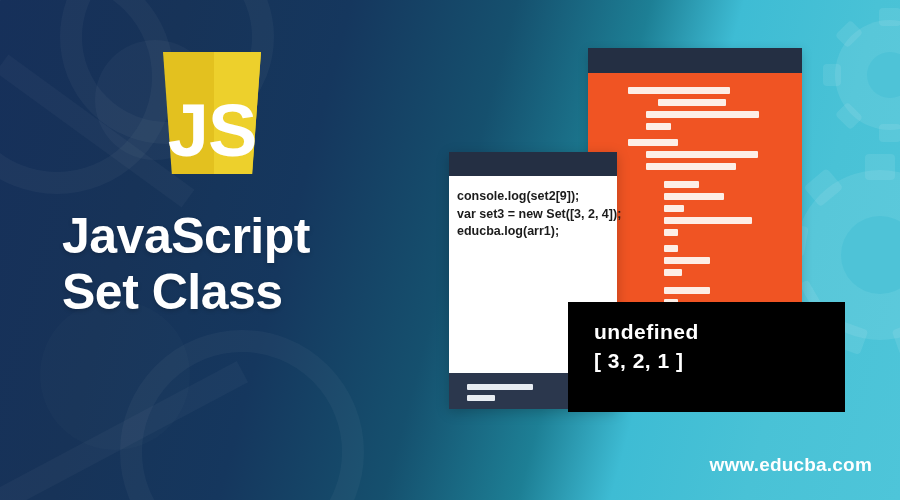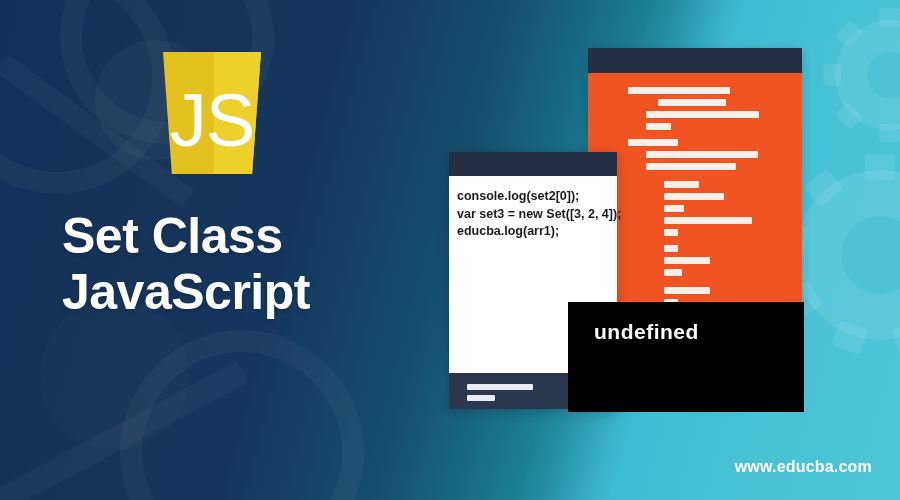--- a/index.html
+++ b/index.html
@@ -85,26 +85,26 @@
     width: 48%;
     height: 100%;
     background: #edd02c;
     clip-path: polygon(0% 0%, 100% 0%, 81% 100%, 0% 100%);
   }
   .js-letters {
     position: absolute;
     inset: 0;
     color: #ffffff;
     font-family: "Liberation Sans", sans-serif;
-    font-weight: normal;
+    font-weight: bold;
     font-size: 74px;
     line-height: 122px;
     letter-spacing: -1px;
     text-align: center;
-    padding-top: 8px;
+    padding-top: 18px;
     box-sizing: border-box;
   }
 
   
   .headline {
     position: absolute;
     left: 62px;
     top: 208px;
     width: 400px;
     color: #ffffff;
@@ -115,21 +115,21 @@
     text-shadow: 0 2px 4px rgba(0,0,0,0.18);
   }
   .headline .line { display: block; }
 
   
   .footer-url {
     position: absolute;
     right: 28px;
     bottom: 24px;
     color: #ffffff;
-    font-size: 16px;
+    font-size: 19px;
     font-weight: bold;
     letter-spacing: 0.2px;
   }
 
   
   .panel-orange {
     position: absolute;
     left: 588px;
     top: 48px;
     width: 214px;
@@ -204,21 +204,21 @@
     white-space: nowrap;
     z-index: 6;
   }
   .code-text .row { display: block; }
 
   
   .output-box {
     position: absolute;
     left: 568px;
     top: 302px;
-    width: 236px;
+    width: 277px;
     height: 110px;
     background: #000000;
     z-index: 7;
   }
   .output-box .out-line {
     display: block;
     color: #ffffff;
     font-family: "Liberation Sans", sans-serif;
     font-weight: bold;
     font-size: 21px;
@@ -264,22 +264,22 @@
     <div class="tooth" style="width:22px;height:18px;transform:translate(-50%,-50%) rotate(315deg) translate(0,-58px);"></div>
   </div>
 
   <div class="js-logo">
     <div class="js-shield"></div>
     <div class="js-shield-light"></div>
     <div class="js-letters">JS</div>
   </div>
 
   <div class="headline">
+    <span class="line">JavaScript</span>
     <span class="line">Set Class</span>
-    <span class="line">JavaScript</span>
   </div>
 
   <div class="panel-orange">
     <div class="titlebar"></div>
     <div class="codearea">
       <div class="cl" style="left:40px;top:14px;width:102px;"></div>
       <div class="cl" style="left:70px;top:26px;width:68px;"></div>
       <div class="cl" style="left:58px;top:38px;width:113px;"></div>
       <div class="cl" style="left:58px;top:50px;width:25px;"></div>
       <div class="cl" style="left:40px;top:66px;width:50px;"></div>
@@ -304,26 +304,27 @@
 
   <div class="panel-white">
     <div class="titlebar"></div>
     <div class="statusbar">
       <div class="sl sl1"></div>
       <div class="sl sl2"></div>
     </div>
   </div>
 
   <div class="code-text">
-    <span class="row">console.log(set2[0]);</span>
+    <span class="row">console.log(set2[9]);</span>
     <span class="row">var set3 = new Set([3, 2, 4]);</span>
     <span class="row">educba.log(arr1);</span>
   </div>
 
   <div class="output-box">
     <div class="out-inner">
       <span class="out-line">undefined</span>
+      <span class="out-line">[ 3, 2, 1 ]</span>
     </div>
   </div>
 
   <div class="footer-url">www.educba.com</div>
 
 </div>
 
 </body></html>

